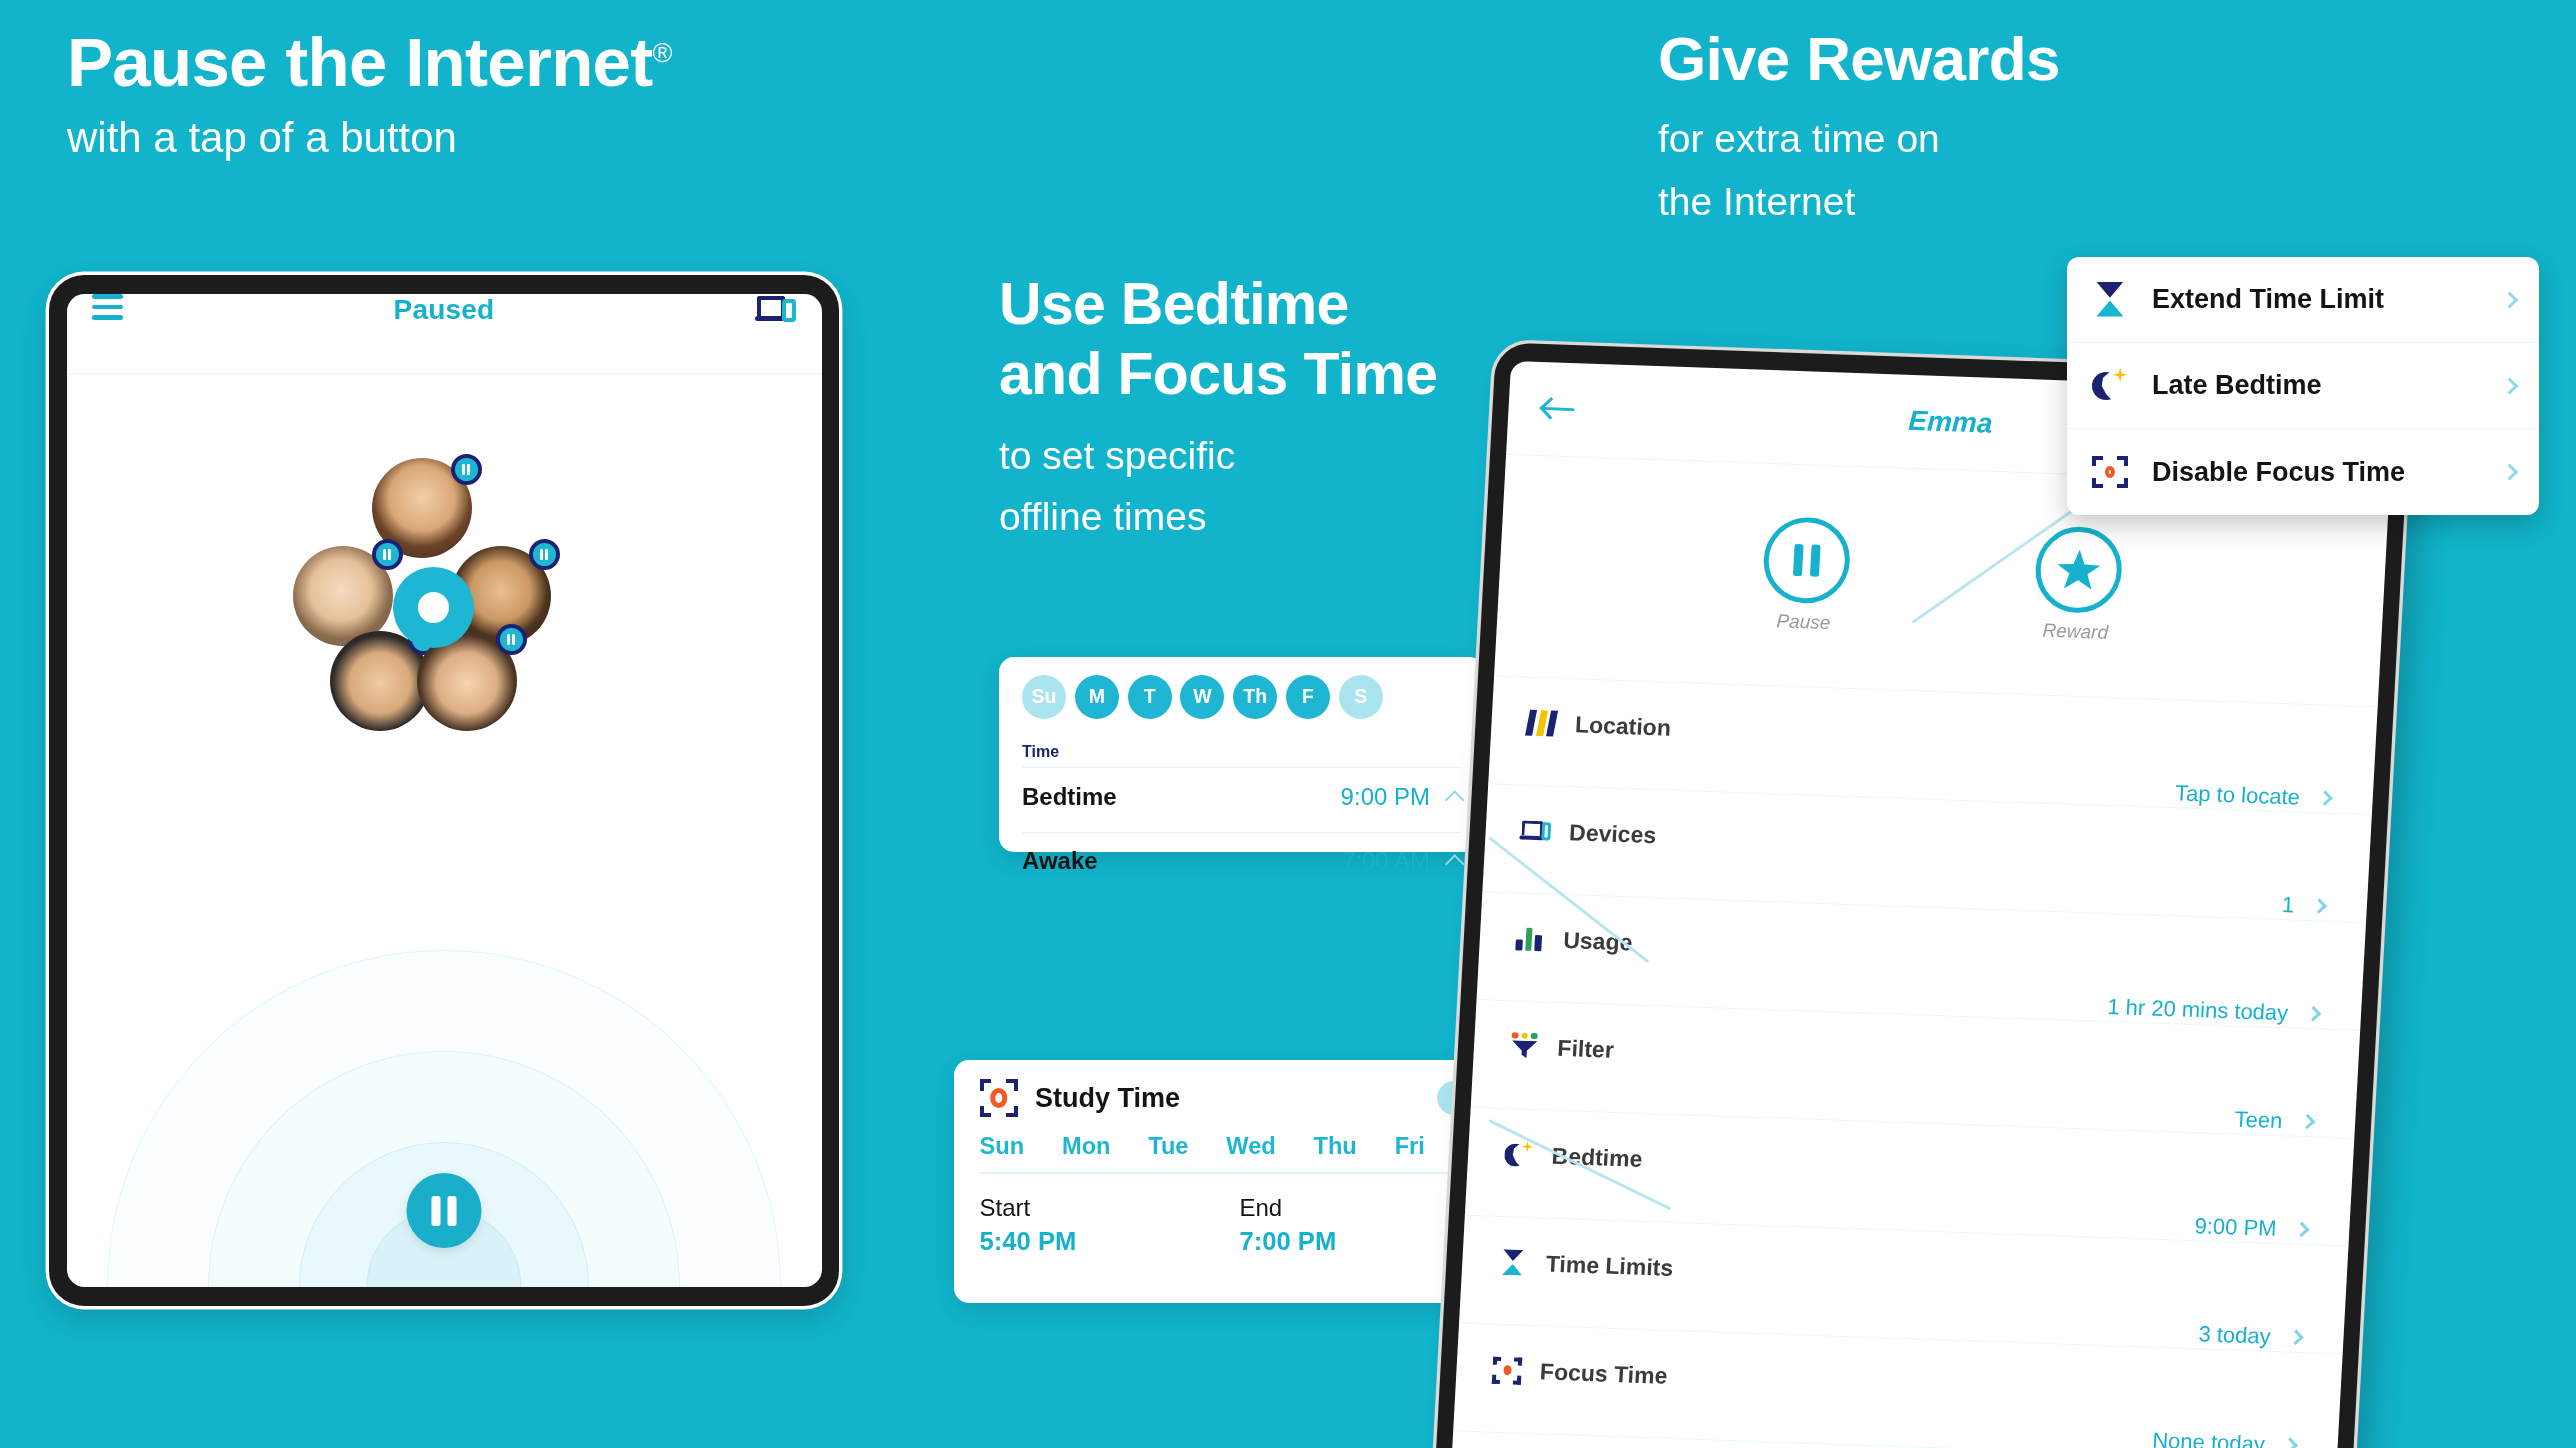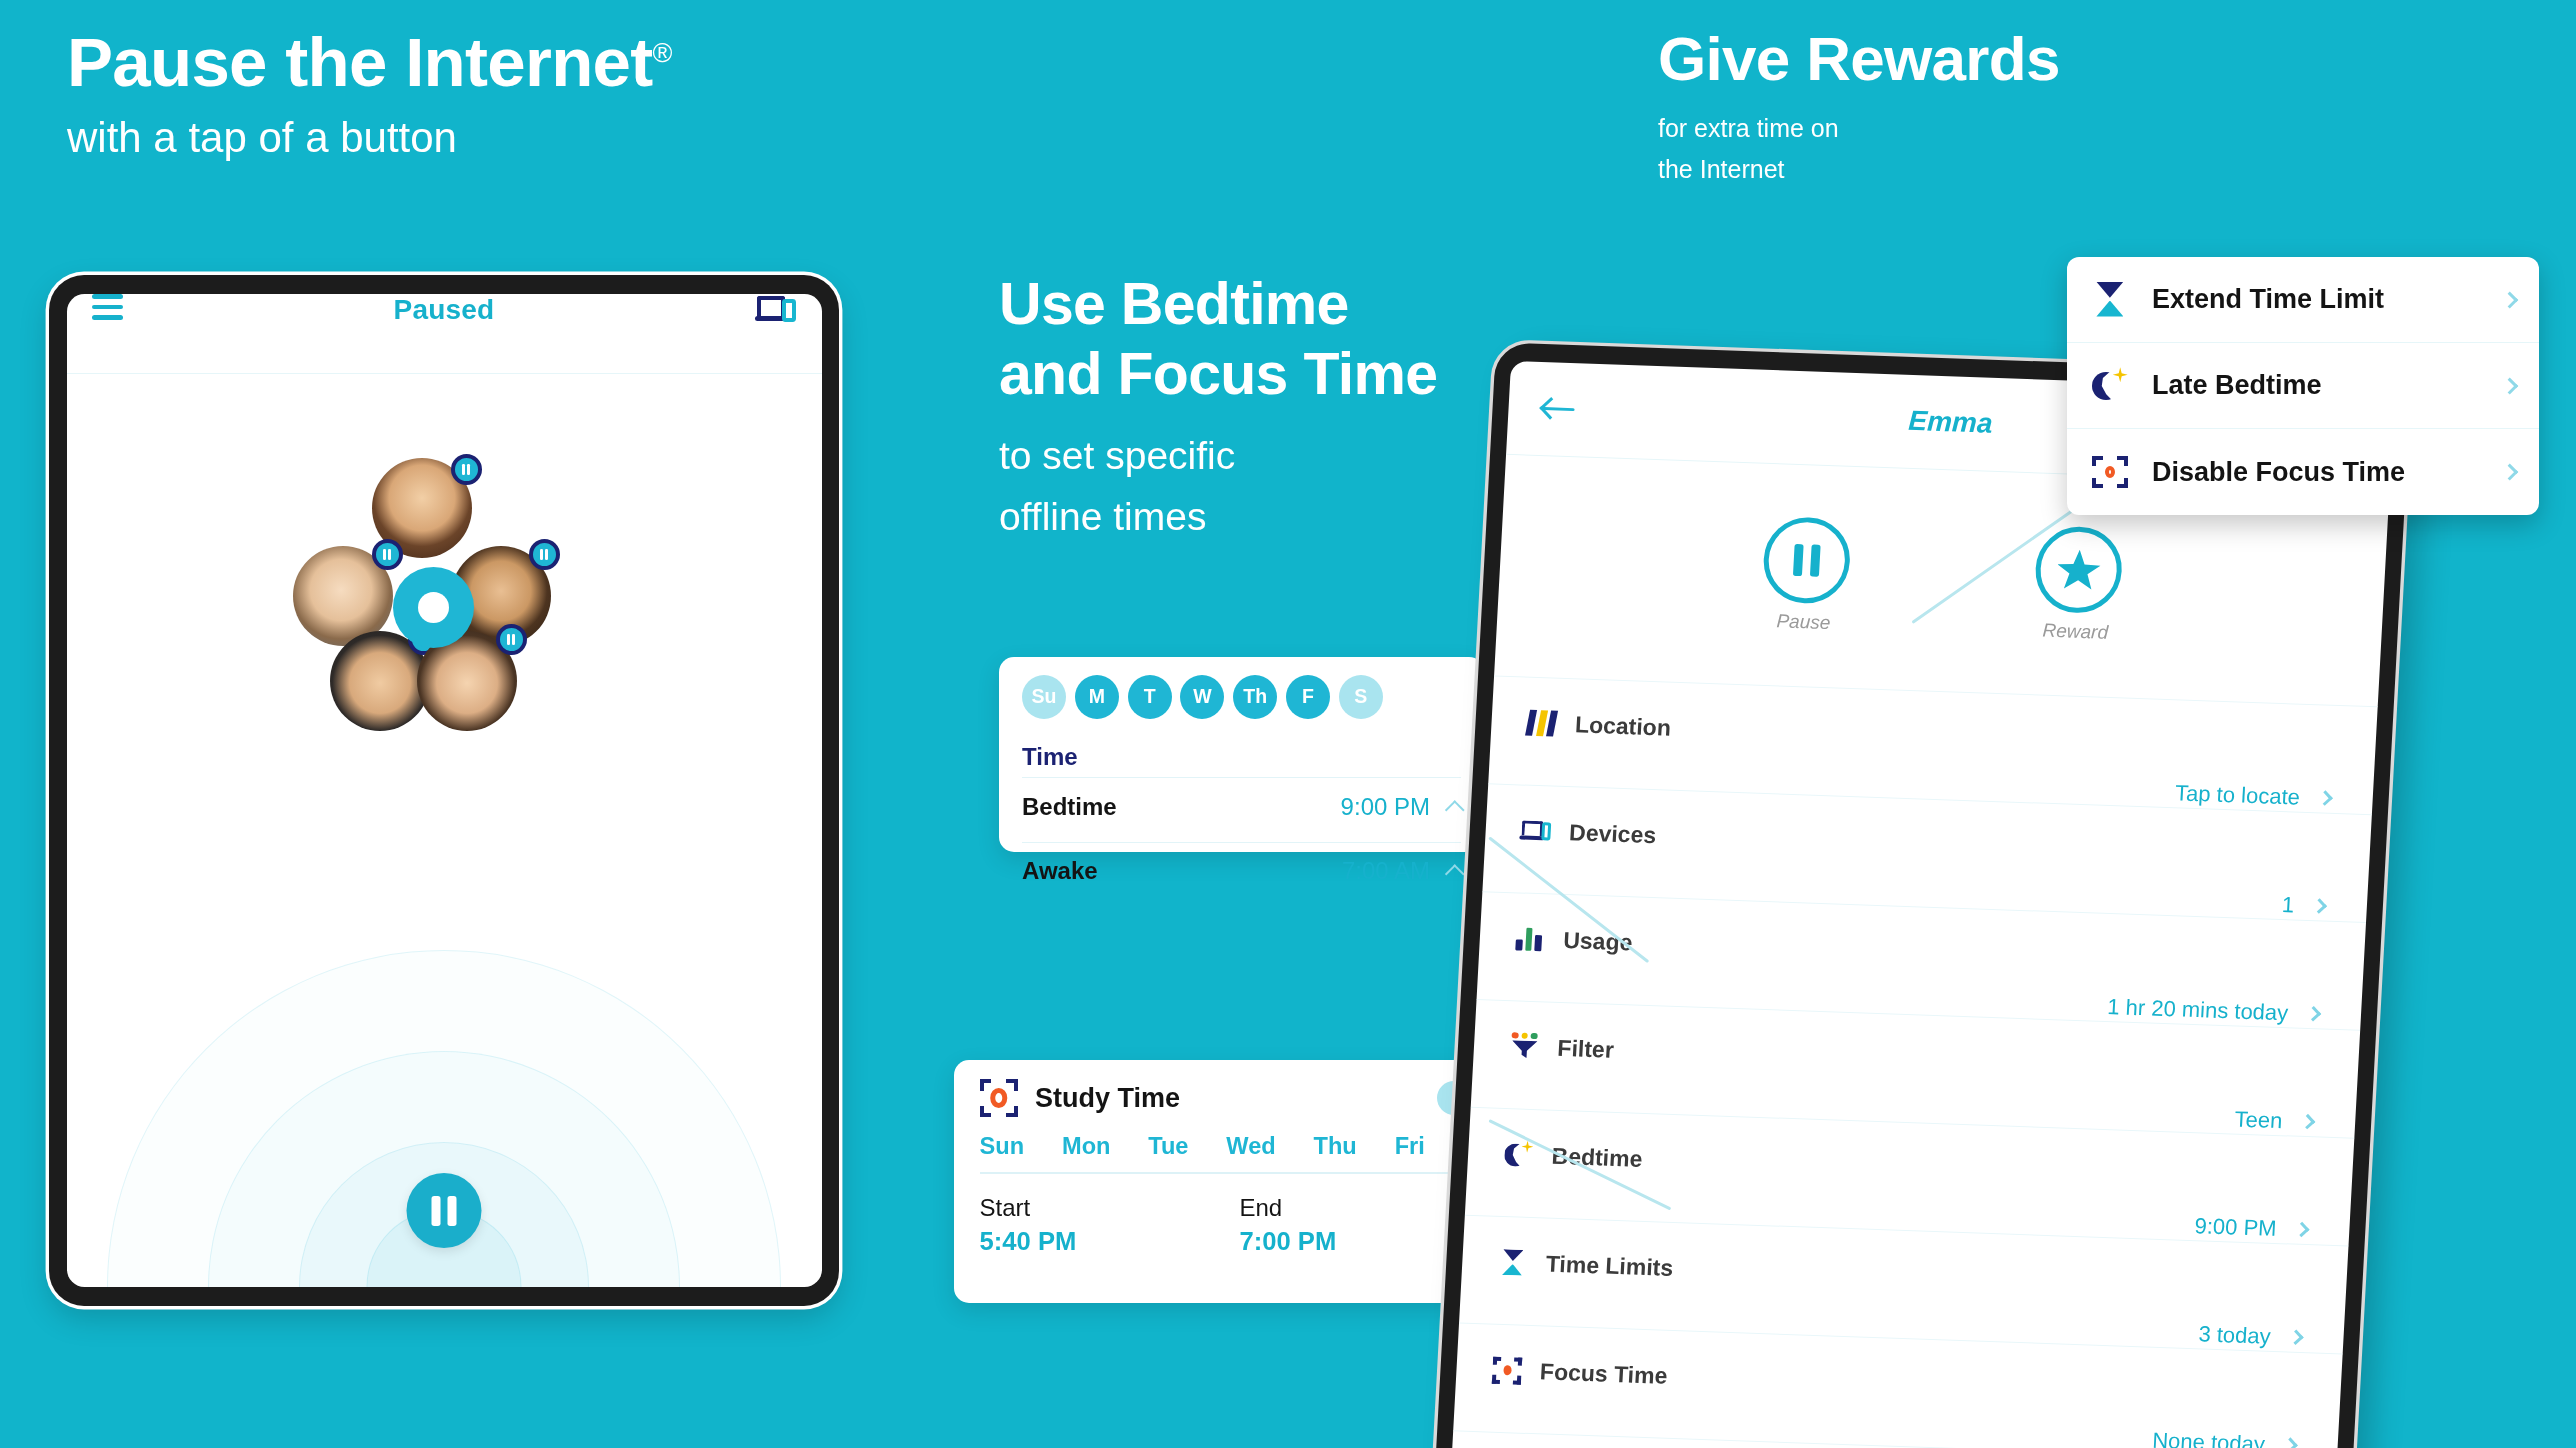--- a/index.html
+++ b/index.html
@@ -21,21 +21,21 @@
   .hl .sub {
     font-size: 42px; font-weight: 300; line-height: 1.28; margin-top: 12px;
   }
 
   #hl-pause { left: 67px; top: 25.6px; }
   #hl-bed   { left: 999px; top: 270px; }
   #hl-bed .h1 { font-size: 59px; line-height: 1.18; }
   #hl-bed .sub { font-size: 39px; margin-top: 17.5px; line-height: 1.5; }
   #hl-rew   { left: 1658px; top: 25.6px; }
   #hl-rew .h1 { font-size: 62px; }
-  #hl-rew .sub { font-size: 25px; margin-top: 17.5px; line-height: 1.55; }
+  #hl-rew .sub { font-size: 39px; margin-top: 17.5px; line-height: 1.55; }
 
   
   #tablet-left {
     position: absolute; left: 49px; top: 275px;
     width: 790px; height: 1031px;
     background: #1c1c1c; border-radius: 35px;
     padding: 19px 17.5px;
     box-shadow: 0 0 0 3.4px #ffffff, 0 12px 30px rgba(0,0,0,.18);
   }
   #tablet-left .screen {
@@ -106,21 +106,21 @@
   }
   #card-bedtime { left: 999px; top: 657px; width: 485px; height: 195px; padding: 17.5px 23px 0; }
   .day-row { display: flex; gap: 8.8px; }
   .day-chip {
     width: 44px; height: 44px; border-radius: 50%;
     display: flex; align-items: center; justify-content: center;
     color: #fff; font-weight: 700; font-size: 19.5px;
     background: #1fb6d4;
   }
   .day-chip.off { background: #a9e4ef; }
-  .sec-label { margin-top: 24px; font-size: 24px; font-weight: 700; color: #1b2272; }
+  .sec-label { margin-top: 24px; font-size: 16px; font-weight: 700; color: #1b2272; }
   .time-row {
     display: flex; align-items: center; height: 58px;
     border-top: 1.3px solid #e2f4f8; margin-top: 6.7px;
   }
   .time-row .nm { font-size: 24px; font-weight: 700; color: #141414; }
   .time-row .vl { margin-left: auto; font-size: 24px; color: #16b1cc; font-weight: 500; }
   .chev-up {
     margin-left: 17.5px; width: 13.5px; height: 13.5px;
     border-left: 2.7px solid #8fd9e8; border-top: 2.7px solid #8fd9e8;
     transform: rotate(45deg); margin-top: 5.4px;

